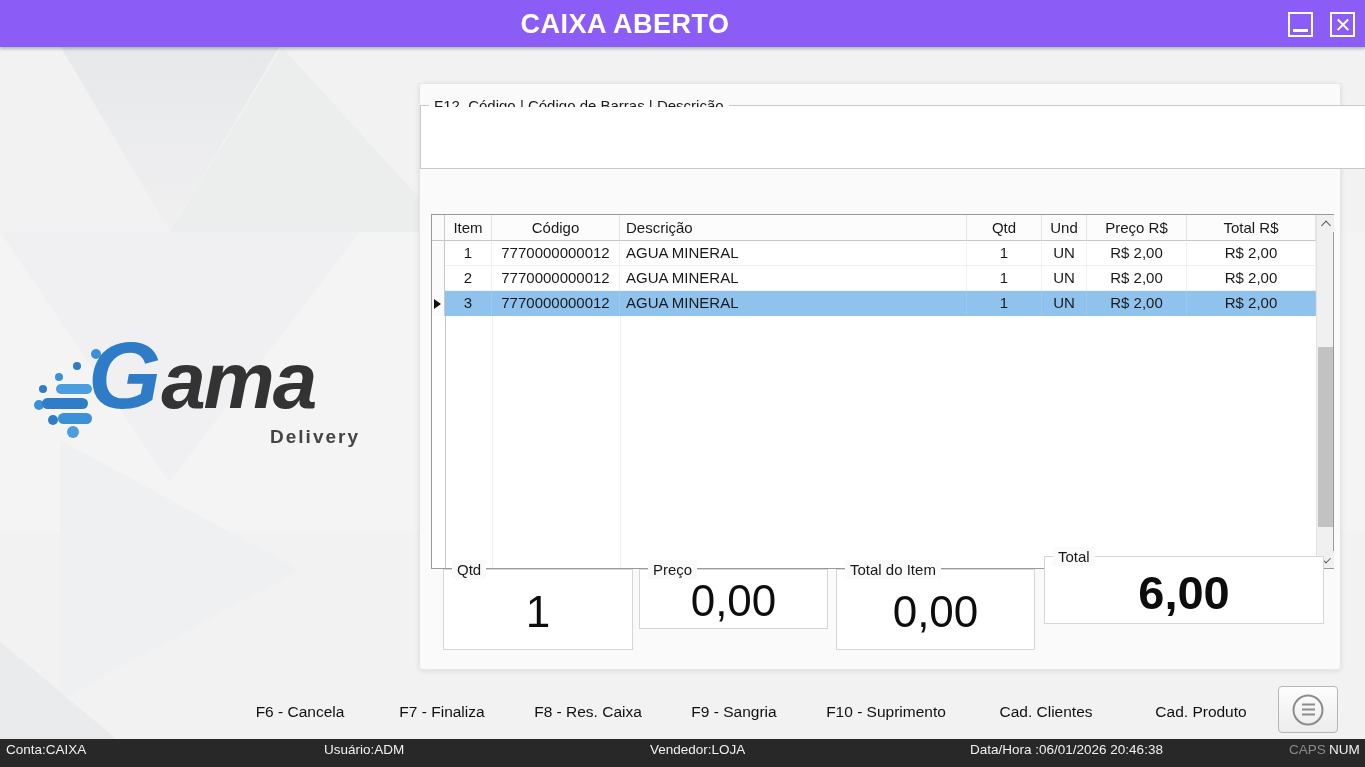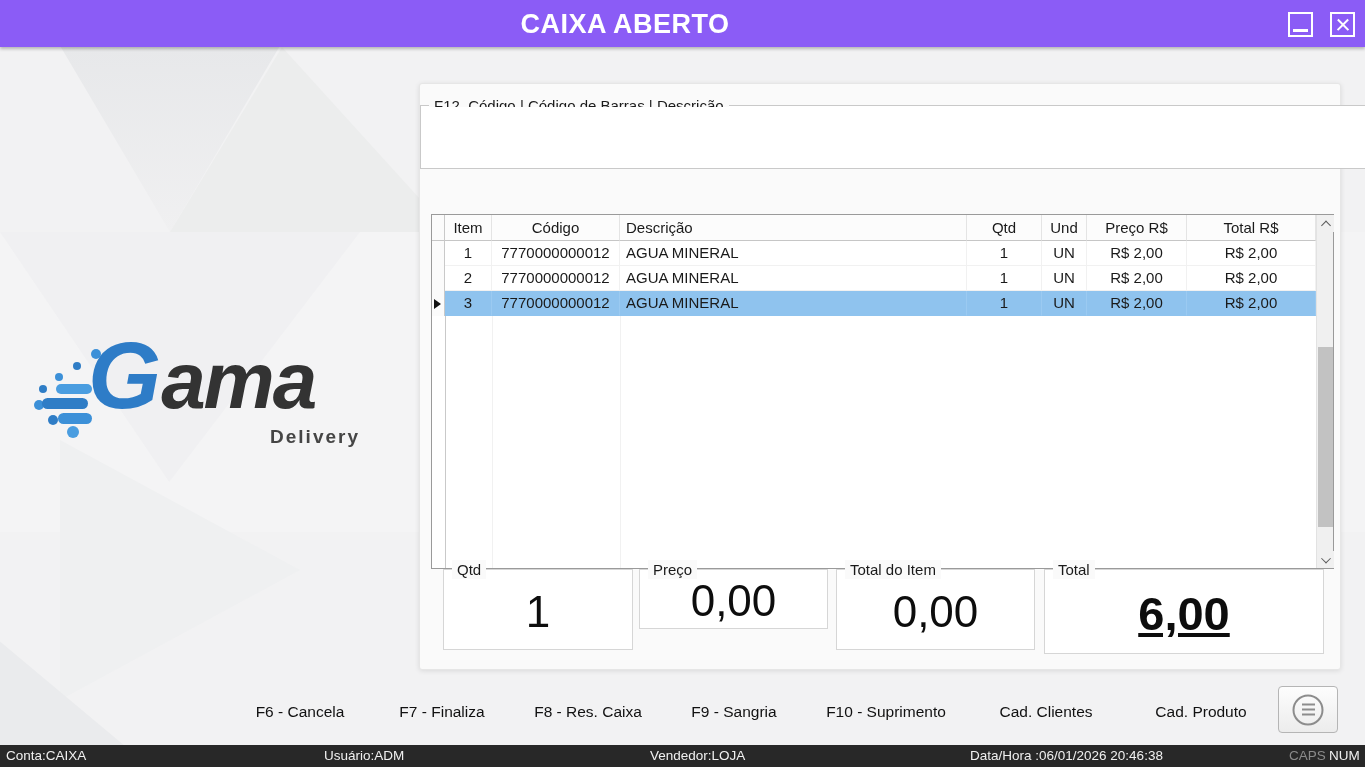--- a/index.html
+++ b/index.html
@@ -70,33 +70,33 @@
   .sb-up .chev { transform:translate(-50%,-28%) rotate(45deg); }
   .sb-down .chev { transform:translate(-50%,-70%) rotate(225deg); }
   .sb-thumb { position:absolute; left:1px; width:15px; top:132px; height:180px; background:#c2c2c2; }
 
   
   .tot-box { background:#fff; border-color:#d6d6d6; }
   .tot-val { position:absolute; inset:0; display:flex; align-items:center; justify-content:center; font-size:44px; color:#0d0d0d; padding-top:4px; }
   .tot-qtd { left:23px; top:485px; width:190px; height:81px; }
   .tot-preco { left:219px; top:485px; width:189px; height:60px; }
   .tot-item { left:416px; top:485px; width:199px; height:81px; }
-  .tot-total { left:624px; top:485px; width:280px; height:85px;padding-left:40px; }
-  .tot-total .tot-val { font-size:47px; font-weight:700;text-decoration:underline; }
+  .tot-total { left:624px; top:472px; width:280px; height:68px;padding-left:40px; }
+  .tot-total .tot-val { font-size:47px; font-weight:700; }
 
   
   .shortcut { position:absolute; top:703px; transform:translateX(-50%); font-size:15.5px; color:#111; white-space:nowrap; cursor:pointer; }
 
   .menu-btn { position:absolute; left:1278px; top:686px; width:60px; height:47px; border:1px solid #b5b5b5; border-radius:4px; background:linear-gradient(#fdfdfd,#ececec); cursor:pointer; }
   .menu-circle { position:absolute; left:50%; top:50%; transform:translate(-50%,-50%); width:31px; height:31px; border:2.4px solid #8c8c8c; border-radius:50%; }
   .menu-circle span { position:absolute; left:50%; transform:translateX(-50%); width:13px; height:2.2px; background:#8c8c8c; }
   .menu-circle span:nth-child(1){ top:7px; } .menu-circle span:nth-child(2){ top:12px; } .menu-circle span:nth-child(3){ top:17px; }
 
   
-  .statusbar { position:absolute; left:0; bottom:0; width:1365px; height:22px; background:#282828; color:#f0f0f0; font-size:13.5px; }
+  .statusbar { position:absolute; left:0; bottom:0; width:1365px; height:28px; background:#282828; color:#f0f0f0; font-size:13.5px; }
   .statusbar span { position:absolute; top:3px; white-space:nowrap; }
   .st-conta { left:6px; } .st-usuario { left:324px; } .st-vendedor { left:650px; } .st-datahora { left:970px; }
   .st-caps { left:1289px; color:#8a8a8a; } .st-num { left:1329px; }
 </style>
 </head>
 <body>
 
 <div class="screen">
 
   <div class="bg">

